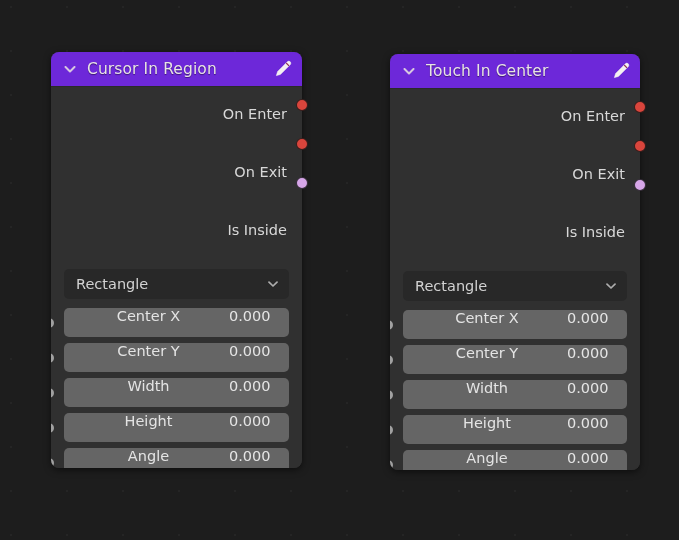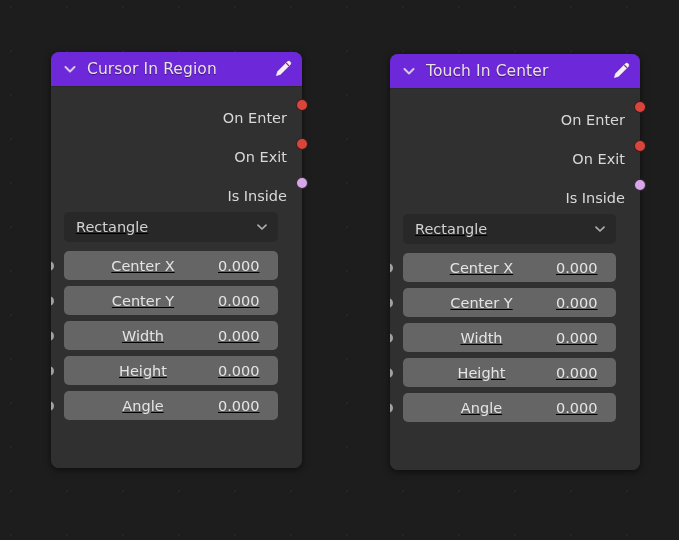--- a/index.html
+++ b/index.html
@@ -81,42 +81,43 @@
   .node-body {
     position: relative;
     padding: 0;
   }
 
   
   .out-row {
     position: relative;
     height: 39px;
     display: flex;
-    align-items: flex-end;
+    align-items: flex-start;
     justify-content: flex-end;
     padding-right: 15px;
+    margin-top: 19px;
   }
   .out-label {
     color: #d8d8d8;
     font-size: 14.5px;
     white-space: nowrap;
   }
   .socket {
     position: absolute;
     width: 12px;
     height: 12px;
     border-radius: 50%;
     border: 1px solid rgba(20,20,20,0.8);
     box-sizing: border-box;
   }
   .socket.out { right: -6px; top: 50%; margin-top: -6px; }
   .socket.in  { left: -6px;  top: 50%; margin-top: -6px; }
 
   
-  .widget-area { padding: 8px 24px 13px 13px; text-decoration: underline; }
+  .widget-area { padding: 8px 13px 13px 13px; }
 
   .dropdown {
     position: relative;
     height: 30px;
     border-radius: 5px;
     background: #282828;
     display: flex;
     align-items: center;
     padding: 0 9px 0 12px;
     margin-bottom: 9px;
@@ -128,21 +129,20 @@
   }
   .chev-icon { width: 14px; height: 14px; opacity: 0.8; }
   .chev-icon svg { display: block; }
 
   .field {
     position: relative;
     height: 29px;
     border-radius: 5px;
     background: #656565;
     display: flex;
-    align-items: center;
     margin-bottom: 6px;
     padding: 0 8px;
   }
   .field:last-child { margin-bottom: 8px; }
   .field-name {
     flex: 1 1 auto;
     text-align: center;
     color: #e4e4e4;
     font-size: 14.5px;
     padding-right: 4px;

